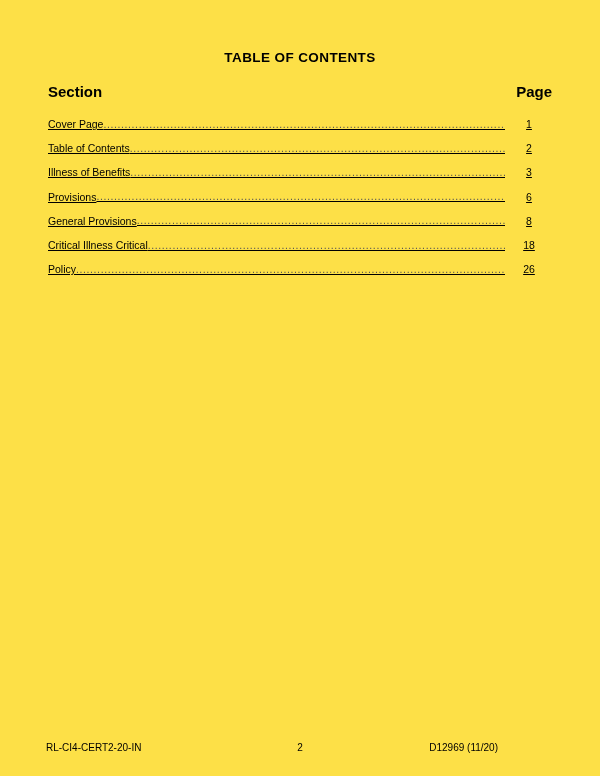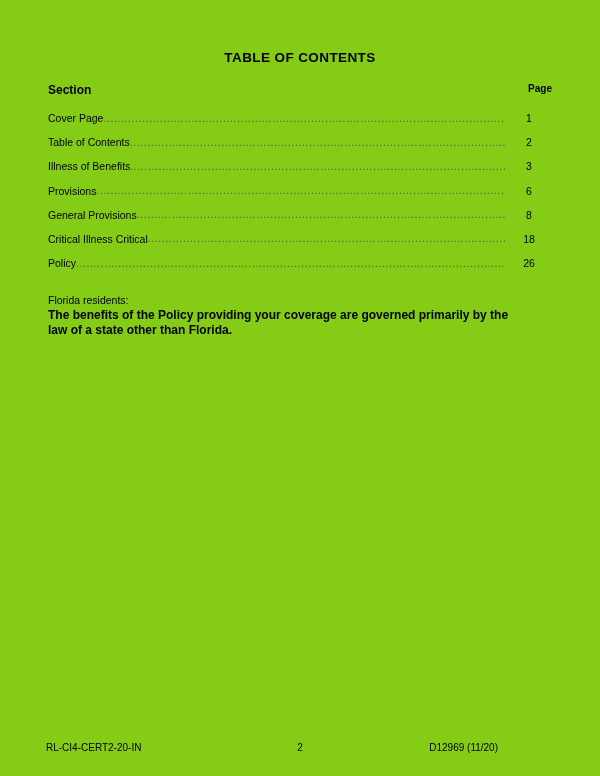--- a/index.html
+++ b/index.html
@@ -13,21 +13,21 @@
     position: relative;
     font-family: "Liberation Sans", sans-serif;
     color: #000000;
     -webkit-font-smoothing: antialiased;
   }
   .page {
     position: absolute;
     inset: 0;
     width: 600px;
     height: 776px;
-    background: #84cc16;
+    background: #fde047;
     overflow: hidden;
   }
 
   
   .doc-title {
     position: absolute;
     top: 50px;
     left: 0;
     width: 600px;
     text-align: center;
@@ -41,43 +41,44 @@
     position: absolute;
     top: 83px;
     left: 48px;
     width: 504px;
     height: 16px;
   }
   .col-head-section {
     position: absolute;
     left: 0;
     top: 0;
-    font-size: 12px;
+    font-size: 15px;
     font-weight: bold;
   }
   .col-head-page {
     position: absolute;
     right: 0;
     top: 0;
-    font-size: 10px;
+    font-size: 15px;
     font-weight: bold;
   }
 
   
   .toc {
     position: absolute;
     top: 112px;
     left: 48px;
     width: 504px;
   }
   .toc-row {
     display: flex;
-    align-items: flex-start;
+    align-items: center;
     height: 24.2px;
     font-size: 10.5px;
+    text-decoration: underline;
   }
   .toc-label {
     white-space: nowrap;
     flex: 0 0 auto;
   }
   .toc-leader {
     flex: 1 1 auto;
     overflow: hidden;
     white-space: nowrap;
     margin: 0 1px 0 0;
@@ -192,24 +193,20 @@
     </div>
 
     <div class="toc-row">
       <span class="toc-label">Policy</span>
       <span class="toc-leader">...................................................................................................................................................................................</span>
       <span class="toc-page">26</span>
     </div>
 
   </div>
 
-  <div class="note">
-    <div class="note-lead">Florida residents:</div>
-    <div class="note-body">The benefits of the Policy providing your coverage are governed primarily by the law of a state other than Florida.</div>
-  </div>
 
   <div class="footer">
     <span class="footer-left">RL-CI4-CERT2-20-IN</span>
     <span class="footer-center">2</span>
     <span class="footer-right">D12969 (11/20)</span>
   </div>
 
 </div>
 
 </body></html>

